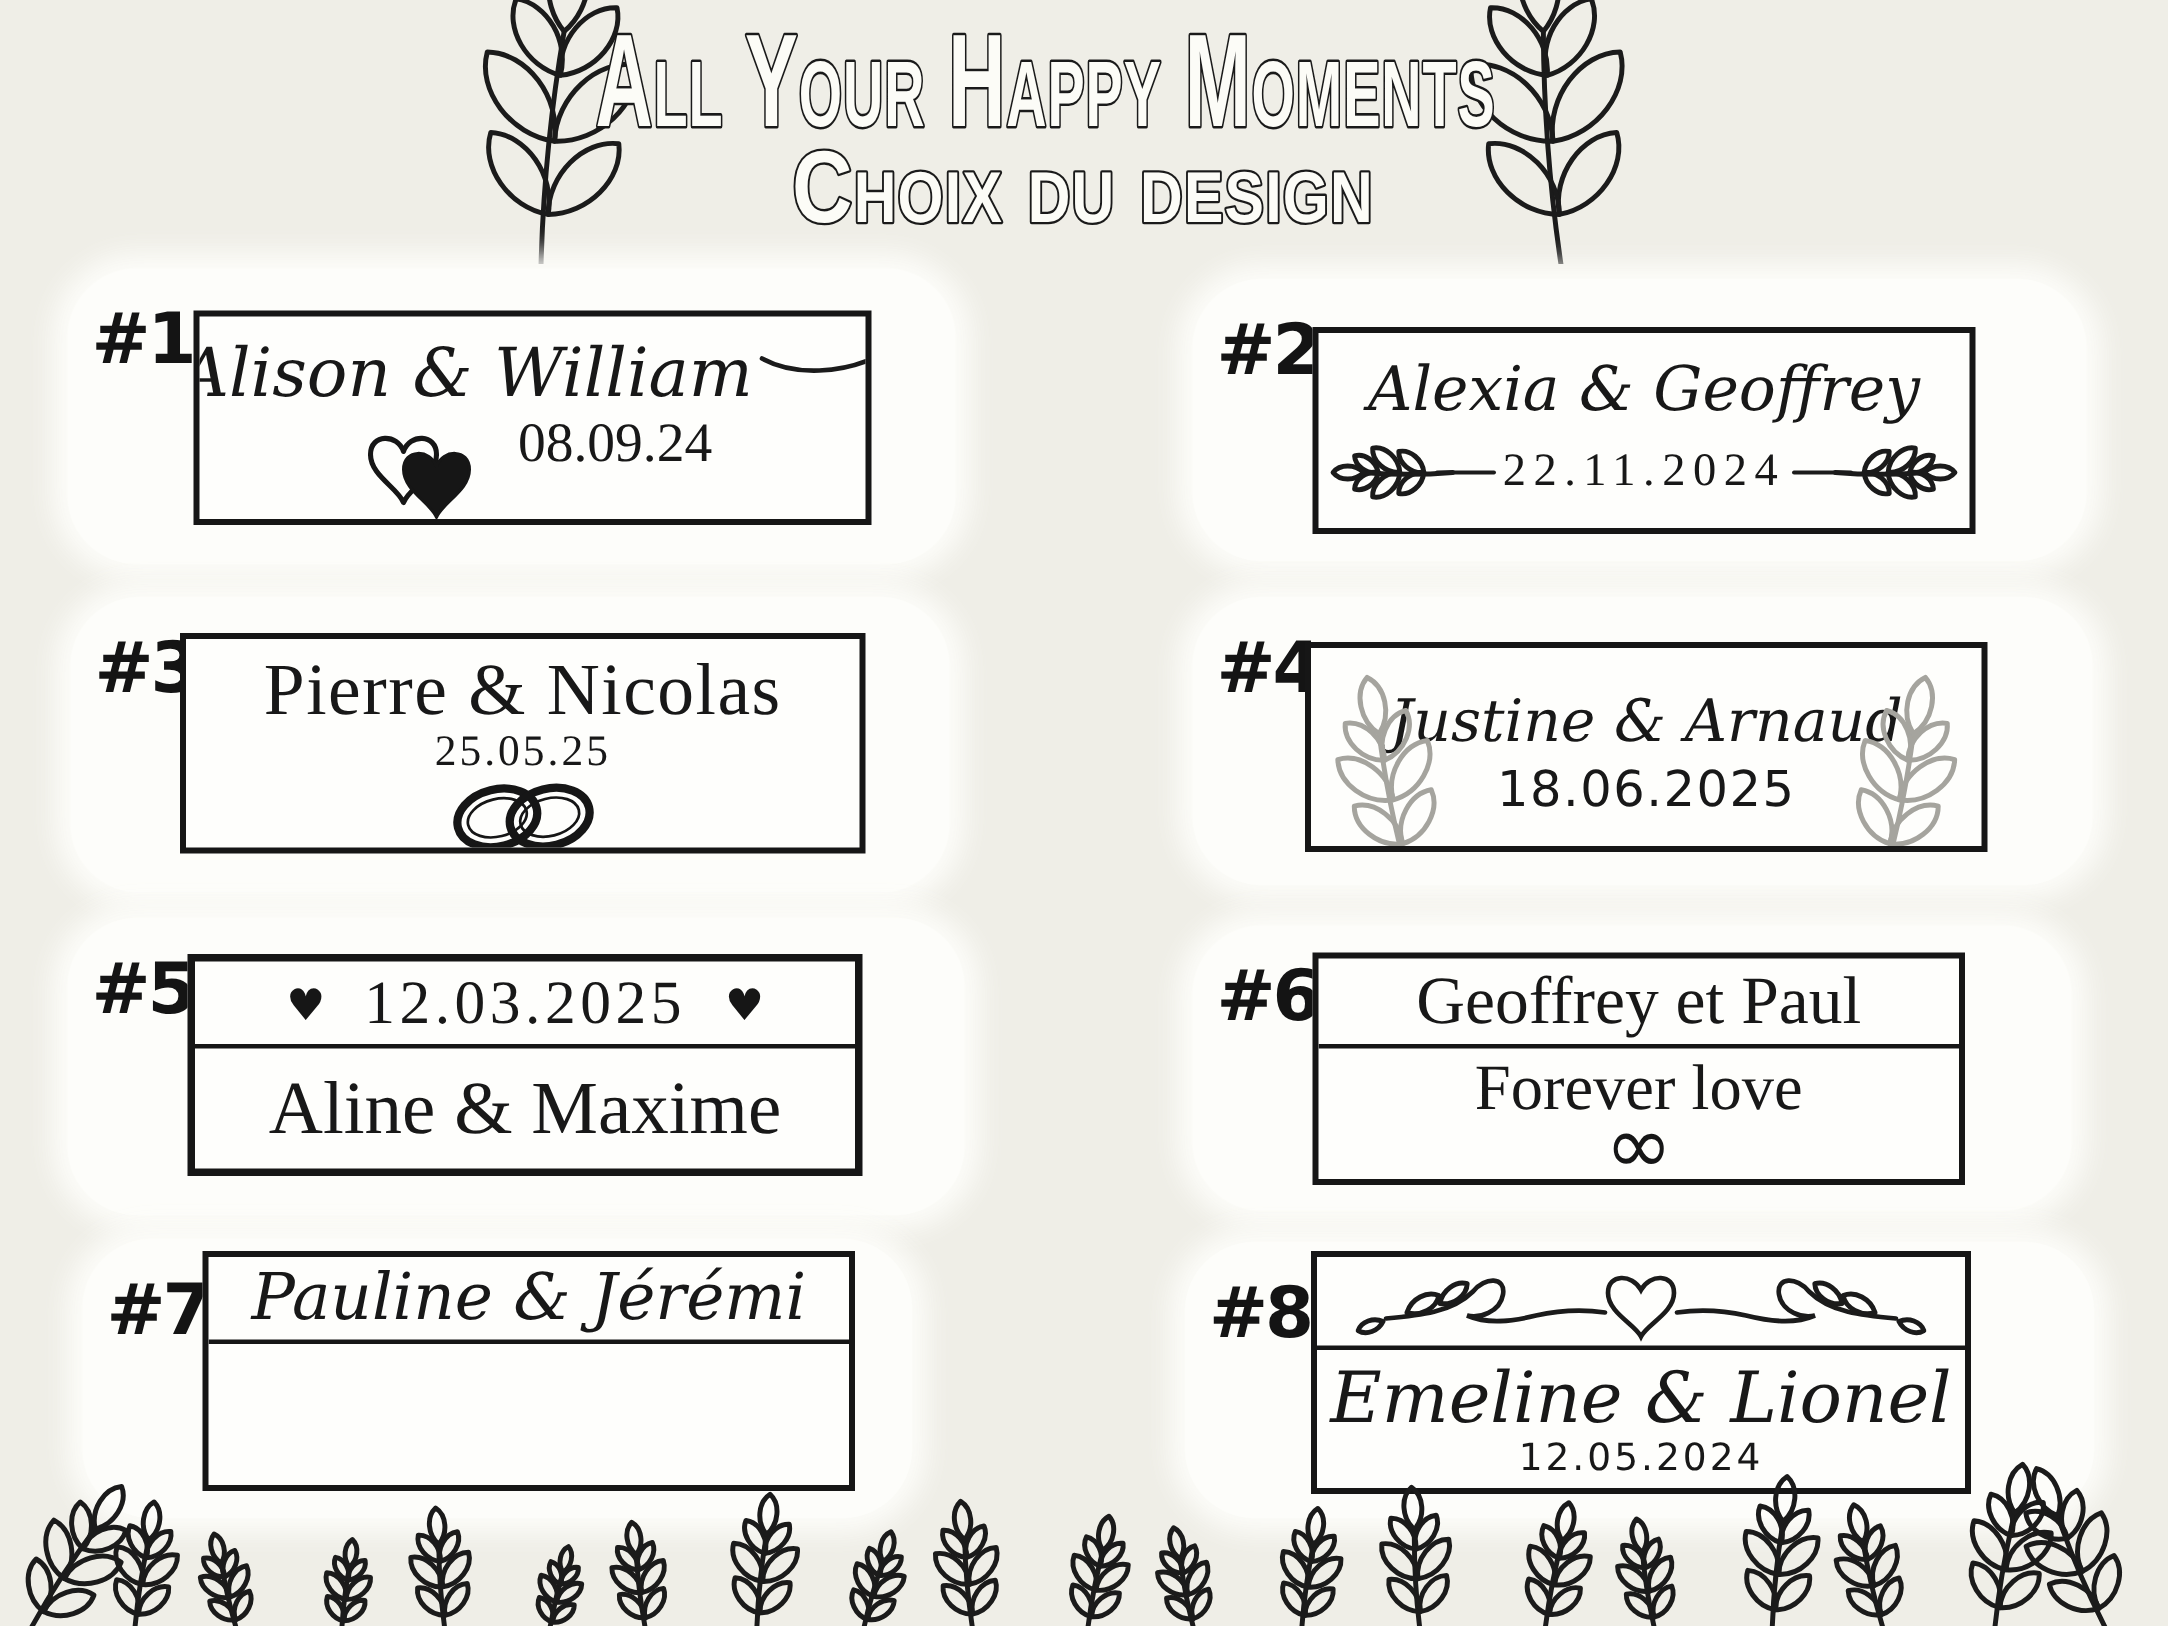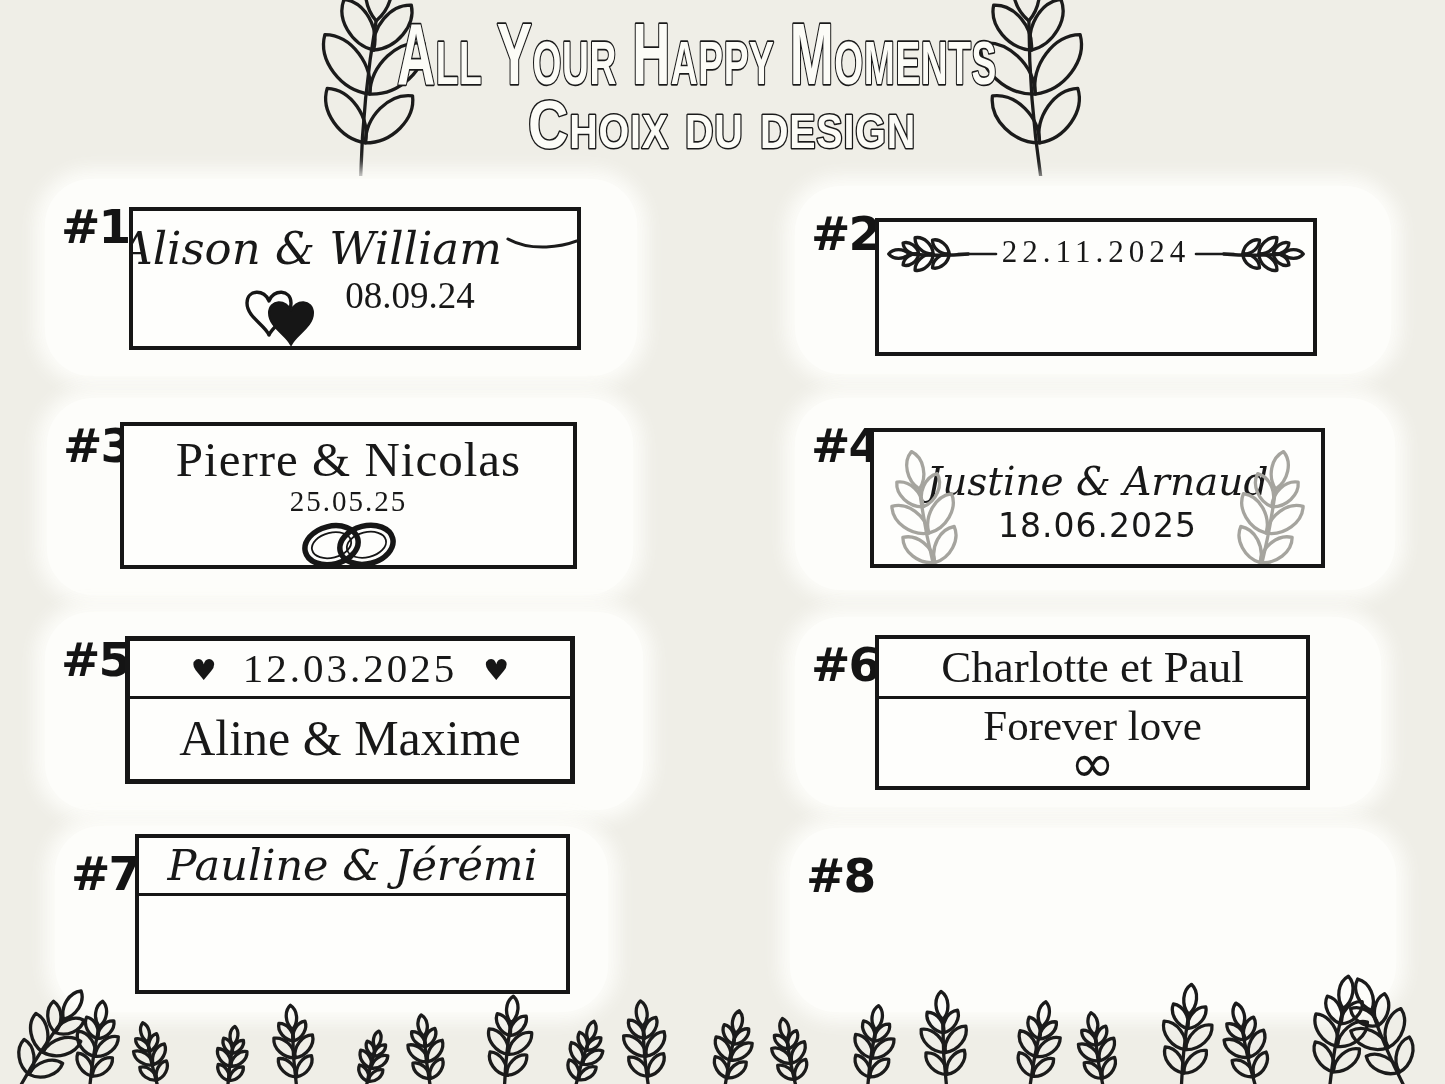--- a/index.html
+++ b/index.html
@@ -149,20 +149,21 @@
           <path d="M56 70 C 52 60 34 52 34 38 C 34 24 52 24 56 36 C 60 24 78 24 78 38 C 78 52 60 60 56 70 Z" fill="#161616" stroke="#161616" stroke-width="2" stroke-linejoin="round"></path>
         </svg>
         <span class="date">08.09.24</span>
       </div>
     </div>
   </div>
 
   <div class="card c2" style="left:795px;top:186px;width:596px;height:188px">
     <div class="num">#2</div>
     <div class="box" style="left:80px;right:74px;top:32px;bottom:18px">
+      <div class="names script">Alexia &amp; Geoffrey</div>
       <div class="row2">
         <svg width="118" height="56" viewBox="0 0 118 56">
           <path class="ln" d="M116 30 H 78"></path>
           <use href="#sp" transform="translate(82,30) rotate(-90) scale(0.8)"></use>
         </svg>
         <span class="date">22.11.2024</span>
         <svg width="118" height="56" viewBox="0 0 118 56">
           <g transform="translate(118,0) scale(-1,1)">
             <path class="ln" d="M116 30 H 78"></path>
             <use href="#sp" transform="translate(82,30) rotate(-90) scale(0.8)"></use>
@@ -217,40 +218,61 @@
       <div class="sec bot">
         <span class="names serif">Aline &amp; Maxime</span>
       </div>
     </div>
   </div>
 
   <div class="card c6" style="left:795px;top:617px;width:586px;height:190px">
     <div class="num">#6</div>
     <div class="box" style="left:80px;right:71px;top:18px;bottom:17px">
       <div class="sec top divb">
-        <span class="names serif">Charlotte et Paul</span>
+        <span class="names serif">Geoffrey et Paul</span>
       </div>
       <div class="sec bot">
         <div class="tagline serif">Forever love</div>
         <div class="inf">∞</div>
       </div>
     </div>
   </div>
 
   <div class="card c7" style="left:55px;top:826px;width:553px;height:186px">
     <div class="num">#7</div>
     <div class="box" style="left:80px;right:38px;top:8px;bottom:18px">
       <div class="sec top divb">
         <span class="names script">Pauline &amp; Jérémi</span>
       </div>
     </div>
   </div>
 
   <div class="card c8" style="left:790px;top:828px;width:606px;height:184px">
     <div class="num">#8</div>
+    <div class="box" style="left:84px;right:82px;top:6px;bottom:16px">
+      <div class="sec top divb">
+        <svg width="396" height="58" viewBox="0 0 396 58">
+          <path class="mid" d="M198 52 C 194 44 176 36 176 23 C 176 10 192 10 198 21 C 204 10 220 10 220 23 C 220 36 202 44 198 52 Z"></path>
+          <path class="mid" d="M28 40 C 50 38 72 36 86 22 C 94 12 108 12 106 24 C 104 36 90 40 82 38 C 96 44 112 42 128 38 C 146 34 160 34 174 36"></path>
+          <use href="#lf" transform="translate(42,36) rotate(-28) scale(0.75)"></use>
+          <use href="#lf" transform="translate(64,30) rotate(-36) scale(0.7)"></use>
+          <use href="#lf" transform="translate(26,42) rotate(160) scale(0.55)"></use>
+          <g transform="translate(396,0) scale(-1,1)">
+            <path class="mid" d="M28 40 C 50 38 72 36 86 22 C 94 12 108 12 106 24 C 104 36 90 40 82 38 C 96 44 112 42 128 38 C 146 34 160 34 174 36"></path>
+            <use href="#lf" transform="translate(42,36) rotate(-28) scale(0.75)"></use>
+            <use href="#lf" transform="translate(64,30) rotate(-36) scale(0.7)"></use>
+            <use href="#lf" transform="translate(26,42) rotate(160) scale(0.55)"></use>
+          </g>
+        </svg>
+      </div>
+      <div class="sec bot">
+        <div class="names script">Emeline &amp; Lionel</div>
+        <div class="date hand">12.05.2024</div>
+      </div>
+    </div>
   </div>
 
   <svg class="bottomBorder" viewBox="0 0 1445 120">
     <use href="#sp" transform="translate(18,128) rotate(32) scale(1.3)"></use>
     <use href="#sp" transform="translate(90,128) rotate(8) scale(1.0)"></use>
     <use href="#sp" transform="translate(160,128) rotate(-14) scale(0.78)"></use>
     <use href="#sp" transform="translate(228,128) rotate(6) scale(0.72)"></use>
     <use href="#sp" transform="translate(298,128) rotate(-5) scale(0.95)"></use>
     <use href="#sp" transform="translate(366,128) rotate(12) scale(0.68)"></use>
     <use href="#sp" transform="translate(432,128) rotate(-8) scale(0.85)"></use>

